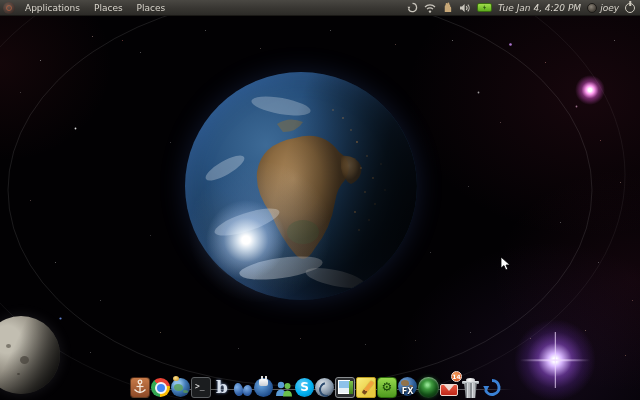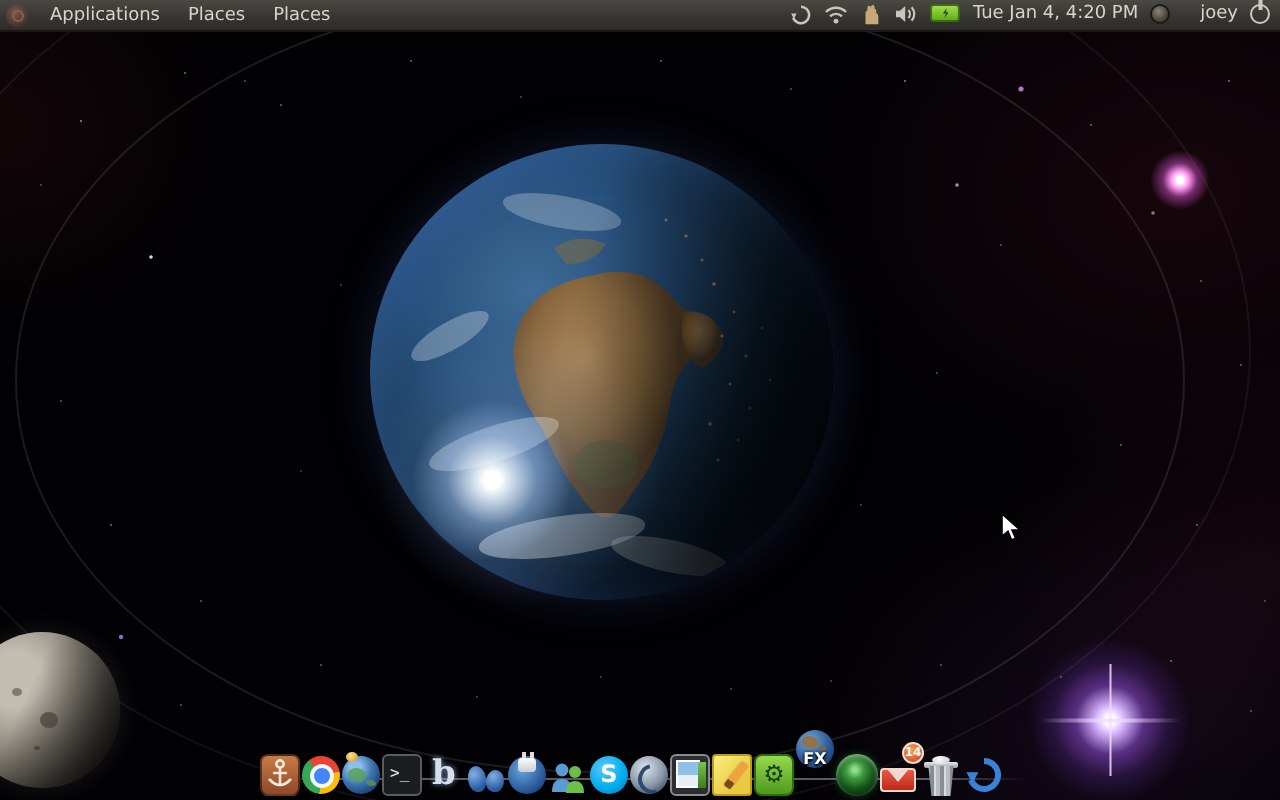--- a/index.html
+++ b/index.html
@@ -15,28 +15,28 @@
     display:flex; align-items:center; justify-content:space-between;
     color:#d8d4cb; font-size:9px;
   }
   .panel-left { display:flex; align-items:center; gap:2px; padding-left:3px; }
   .menu-item { padding:1px 6px; cursor:default; }
   .logo { width:12px; height:12px; border-radius:50%;
     background:radial-gradient(circle at 40% 35%, #6e5a50, #4a3a34 55%, #241d1a);
     position:relative; margin-right:2px; }
   .logo::after{ content:""; position:absolute; inset:3px; border-radius:50%;
     border:1.5px solid #b05c3e; opacity:.8; }
-  .panel-right { display:flex; align-items:flex-start; gap:6px; padding-right:5px; }
+  .panel-right { display:flex; align-items:center; gap:6px; padding-right:5px;font-style:italic; }
   .pico { display:block; }
   .battery { width:15px; height:9px; border-radius:2px;
     background:linear-gradient(#9fdc4a,#5fae1e); border:1px solid #3a6d10; position:relative; }
   .battery::after { content:""; position:absolute; left:5px; top:1px; width:3px; height:5px;
     background:#2c5310; clip-path:polygon(60% 0,0 55%,45% 55%,30% 100%,100% 40%,55% 40%); }
   .clock { white-space:nowrap; }
-  .user-wrap { display:flex; align-items:center; gap:15px; }
+  .user-wrap { display:flex; align-items:center; gap:3px; }
   .avatar { width:10px; height:10px; border-radius:50%;
     background:radial-gradient(circle at 40% 35%, #8a8378, #4d473f 60%, #2a2722);
     border:1px solid #1c1a17; }
   .power { width:10px; height:10px; border:1.5px solid #cfcabf; border-radius:50%; position:relative; }
   .power::after { content:""; position:absolute; left:50%; top:-3px; transform:translateX(-50%);
     width:1.5px; height:5px; background:#cfcabf; }
 
   
   .wallpaper { position:absolute; inset:0; background:
       radial-gradient(260px 200px at 92% 24%, rgba(150,40,70,.14), transparent 70%),
@@ -142,21 +142,21 @@
   .ic-photos { background:#2b2d30; border:1px solid #8a8d90; border-radius:3px; overflow:hidden; }
   .ic-photos::before { content:""; position:absolute; left:2px; top:2px; width:10px; height:12px;
     background:linear-gradient(#8ec2ea 55%, #e8f0f6 55%); border:1px solid #fff; }
   .ic-photos::after { content:""; position:absolute; right:1px; top:3px; width:4px; height:13px;
     background:linear-gradient(#7cc24e,#3f7d1e); }
   .ic-note { background:linear-gradient(135deg, #f9ee7e, #e9c93f 75%); border-radius:2px; border:1px solid #b99a1e; }
   .ic-note::after { content:""; position:absolute; left:9px; top:2px; width:3.5px; height:15px; border-radius:1px;
     background:linear-gradient(#f0a23c 75%, #7a4a1c 75%); transform:rotate(38deg); box-shadow:0 0 1px rgba(0,0,0,.4); }
   .ic-package { background:linear-gradient(#97d94e,#4e9a1e); border-radius:4px; border:1px solid #2e6a0e;
     color:#143f06; font-size:12px; text-align:center; line-height:18px; }
-  .ic-fx { border-radius:50%; width:19px; height:19px; margin-bottom:14px;
+  .ic-fx { border-radius:50%; width:19px; height:19px; margin-bottom:2px;
     background:radial-gradient(circle at 35% 30%, #7aa8d8, #2a5a96 55%, #14335e); position:relative;
     color:#fff; font-weight:bold; font-size:8px; text-align:center; line-height:30px;
     text-shadow:0 1px 1px #000, 0 0 2px #000; }
   .ic-fx::before { content:""; position:absolute; left:3px; top:3px; width:8px; height:6px; border-radius:50% 60% 40% 55%;
     background:rgba(150,110,60,.9); box-shadow:6px 3px 0 -2px rgba(140,100,55,.85); }
   .ic-orb { border-radius:50%; width:21px; height:21px;
     background:radial-gradient(circle at 45% 38%, #8fe08f 0 6%, #3f9a3f 25%, #145218 55%, #07200b 85%);
     box-shadow:inset 0 1px 2px rgba(255,255,255,.5), 0 0 4px rgba(40,160,60,.4); }
   .ic-mail { margin-bottom:2px; }
   .envelope { position:absolute; left:0; bottom:0; width:18px; height:12px; border-radius:2px;

